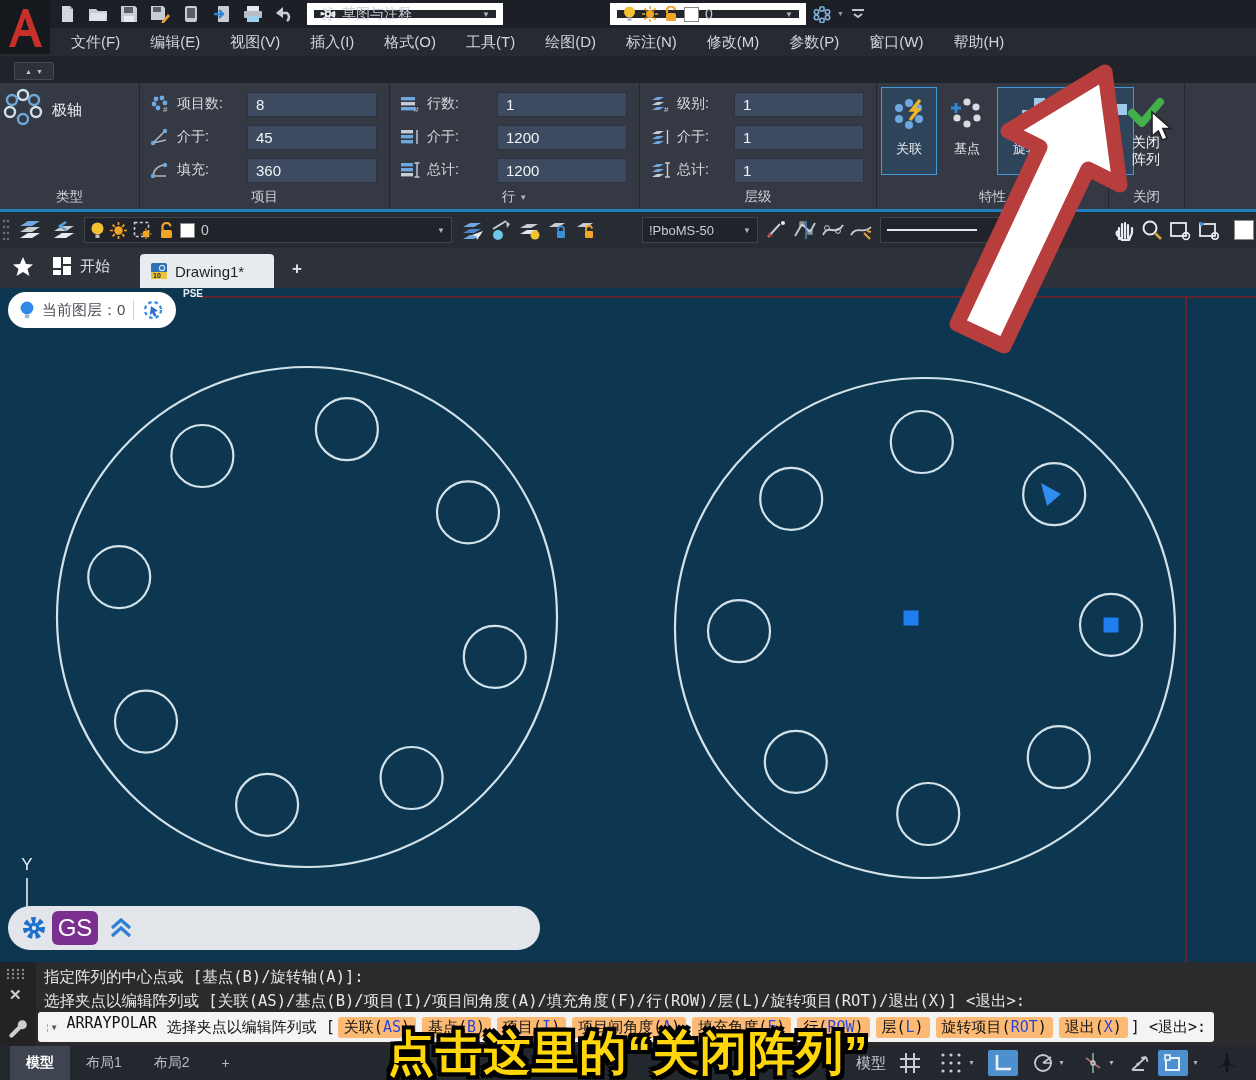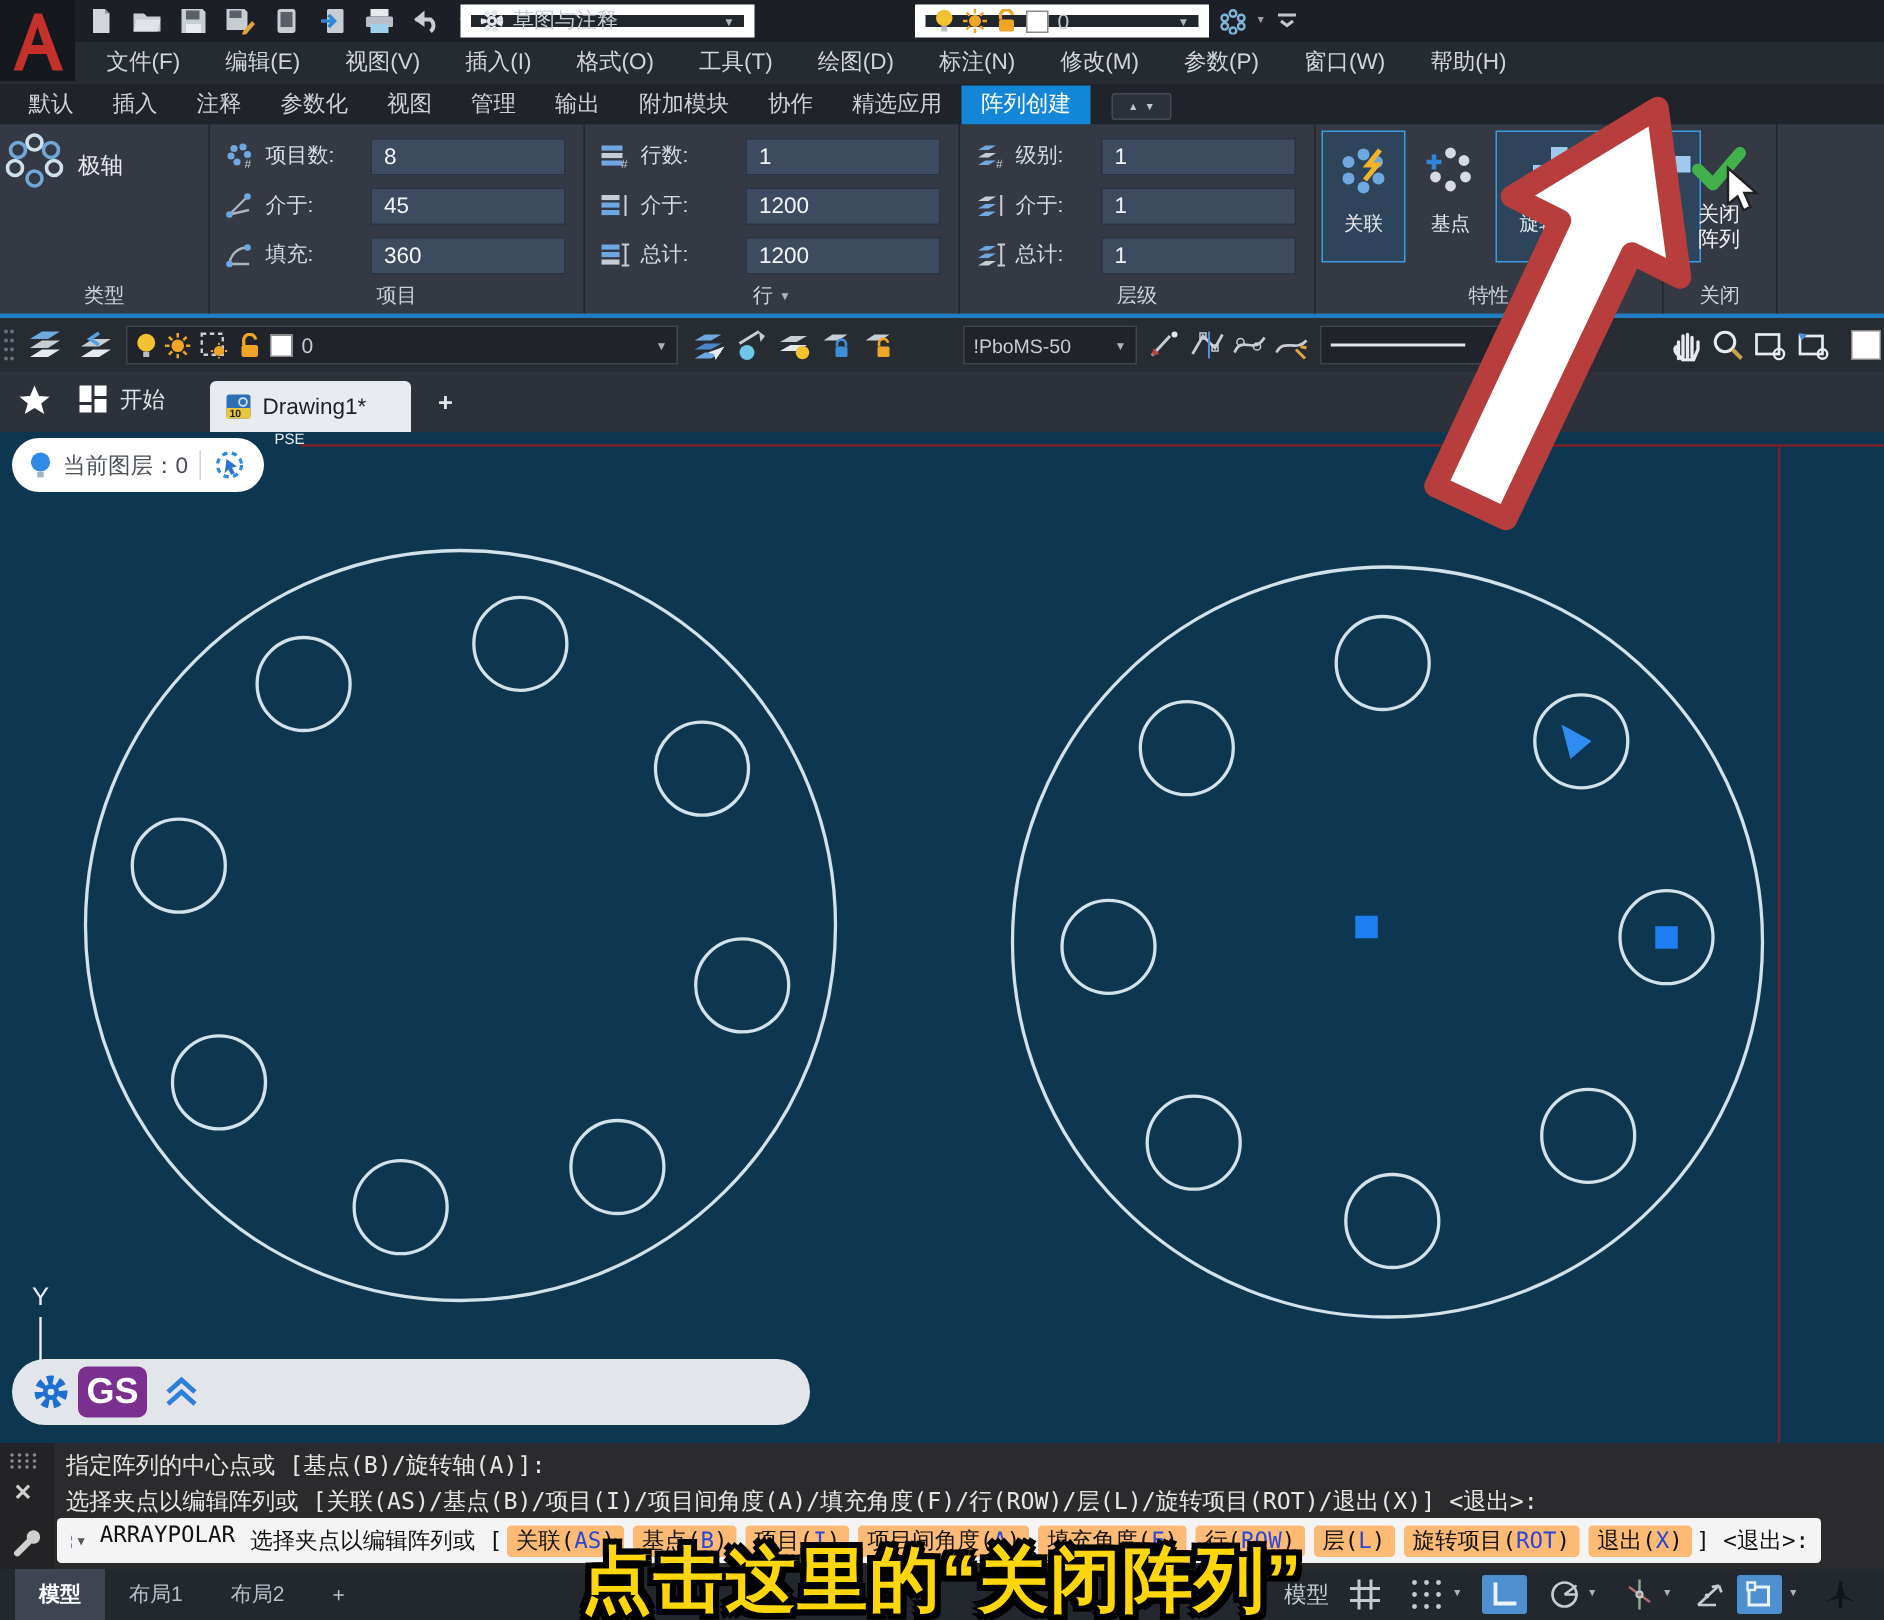--- a/index.html
+++ b/index.html
@@ -46,23 +46,23 @@
 .filetabs{position:absolute;left:0;top:248px;width:1256px;height:40px;background:#2d323a;display:flex;align-items:center}
 .ft-star{position:absolute;left:12px;top:8px}
 .ft-start{position:absolute;left:52px;top:8px;display:flex;align-items:center;gap:8px;font-size:15px;color:#dde1e6}
 .ft-tab{position:absolute;left:140px;top:6px;width:134px;height:34px;background:#e8ecf0;border-radius:4px 4px 0 0;display:flex;align-items:center;gap:7px;padding:0 10px;font-size:15px;color:#1d2126}
 .ft-plus{position:absolute;left:286px;top:10px;width:22px;height:22px;color:#e2e6ea;font-size:17px;font-weight:bold;display:flex;align-items:center;justify-content:center}
 
 .canvas{position:absolute;left:0;top:288px;width:1256px;height:674px;background:#0d3750}
 .badge{position:absolute;left:8px;top:4px;height:36px;background:#fff;border-radius:18px;display:flex;align-items:center;padding:0 12px;gap:8px;z-index:4}
 .badge .btext{font-size:15px;color:#4a4f55}
 .badge .bdiv{width:1px;height:20px;background:#d4d4d4}
-.pse{position:absolute;left:183px;top:0;font-size:10px;font-weight:normal;color:#e9eef2;z-index:3}
+.pse{position:absolute;left:183px;top:0;font-size:10px;font-weight:bold;color:#e9eef2;z-index:3}
 .quickbar{position:absolute;left:8px;top:618px;width:532px;height:44px;background:#e2e6ea;border-radius:22px;display:flex;align-items:center;padding:0 14px;gap:0;z-index:5}
-.gs-badge{width:46px;height:34px;background:#7b2f8e;border-radius:6px;color:#fff;font-size:24px;font-weight:bold;display:flex;align-items:center;justify-content:center;margin:0 6px}
+.gs-badge{width:46px;height:34px;background:#7b2f8e;border-radius:6px;color:#fff;font-size:24px;font-weight:normal;display:flex;align-items:center;justify-content:center;margin:0 6px}
 .qpill{font-size:25px;font-weight:bold;color:#2e7fd8;padding:0 14px}
 
 .cmdpanel{position:absolute;left:0;top:962px;width:1256px;height:84px;background:#2b2b2d}
 .cmd-gutter{position:absolute;left:0;top:0;width:36px;height:84px;background:#232325}
 .cmd-x{position:absolute;left:9px;top:24px;font-size:15px;font-weight:bold;color:#cfcfcf}
 .cmd-history{position:absolute;left:44px;top:3px;font-family:"DejaVu Sans Mono",monospace;font-size:15.5px;color:#e6e6e6;line-height:24px;white-space:nowrap}
 .cmd-input{position:absolute;left:38px;top:50px;width:1176px;height:30px;background:#f4f4f4;border-radius:3px;display:flex;align-items:center;padding:0 8px;font-family:"DejaVu Sans Mono",monospace;font-size:15px;color:#111;white-space:nowrap;overflow:hidden}
 .cmd-name{font-weight:normal;margin:0 10px 8px 6px}
 .opt{background:#fdba74;border-radius:3px;padding:1px 6px;margin:0 3px;display:inline-block}
 .opt .k{color:#2947d8}
@@ -218,34 +218,20 @@
     <span class="menu-item">工具(T)</span>
     <span class="menu-item">绘图(D)</span>
     <span class="menu-item">标注(N)</span>
     <span class="menu-item">修改(M)</span>
     <span class="menu-item">参数(P)</span>
     <span class="menu-item">窗口(W)</span>
     <span class="menu-item">帮助(H)</span>
   </div>
 
 <div class="ribbontabs">
-  <div style="display:flex;align-items:flex-end;margin-left:6px">
-
-  <span class="rtab">默认</span>
-      <span class="rtab">插入</span>
-      <span class="rtab">注释</span>
-      <span class="rtab">参数化</span>
-      <span class="rtab">视图</span>
-      <span class="rtab">管理</span>
-      <span class="rtab">输出</span>
-      <span class="rtab">附加模块</span>
-      <span class="rtab">协作</span>
-      <span class="rtab">精选应用</span>
-      <span class="rtab active">阵列创建</span>
-    </div>
   <div class="rt-collapse">
       <span>▲</span>
       <span>▼</span>
     </div>
 </div>
 
 <div class="ribbon">
 
   <div class="rpanel" style="left:0;width:140px">
     <div class="bigbtn">

